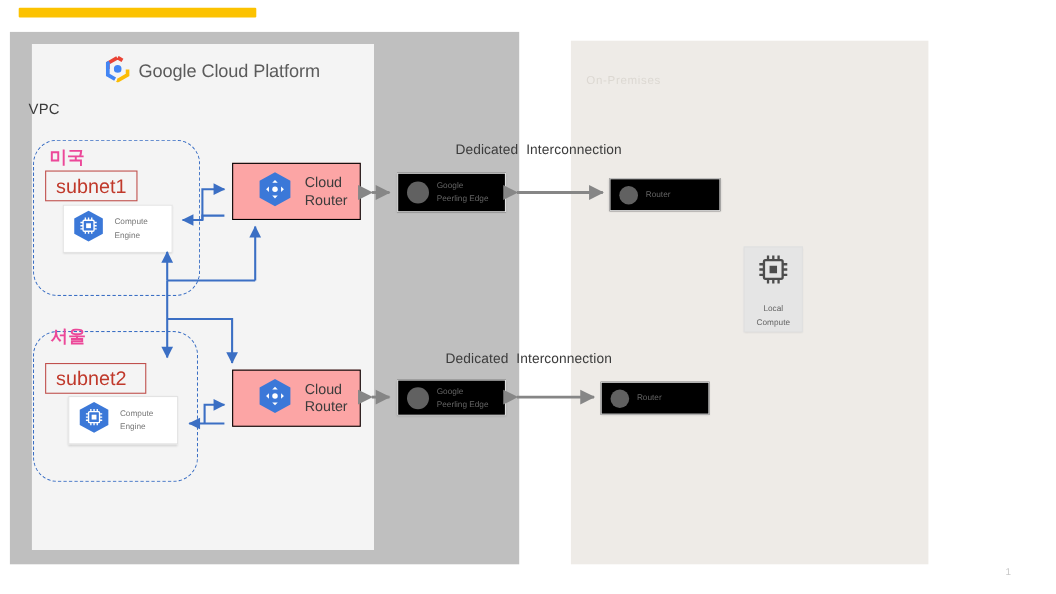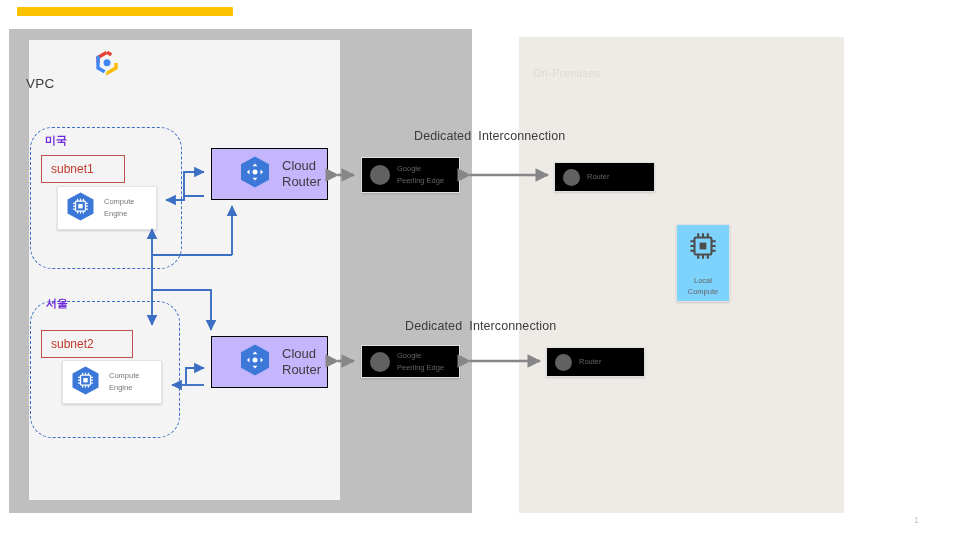--- a/index.html
+++ b/index.html
@@ -42,21 +42,21 @@
     position: absolute;
     left: 519px; top: 37px;
     width: 325px; height: 476px;
     background: #eeebe7;
   }
 
   
   .lbl { position: absolute; white-space: pre; }
 
   #vpc-label {
-    left: 26px; top: 76px;
+    left: 26px; top: 92px;
     font-size: 13.5px; color: #3c3c3c;
     letter-spacing: .2px;
   }
   #onprem-label {
     left: 533px; top: 67px;
     font-size: 10.5px; color: #dcd8d2;
     letter-spacing: .6px;
   }
   #interconnect-1 {
     left: 414px; top: 129px;
@@ -89,34 +89,34 @@
     position: absolute;
     border: 1.4px dashed #3b6fc4;
     border-radius: 22px;
     background: transparent;
   }
   #region-us    { left: 30px; top: 127px;  width: 152px; height: 142px; }
   #region-seoul { left: 30px; top: 301px;  width: 150px; height: 137px; }
 
   .region-title {
     position: absolute;
-    font-size: 11px; font-weight: bold;
-    color: #6d28d9; white-space: pre;
+    font-size: 16px; font-weight: bold;
+    color: #ec4899; white-space: pre;
   }
   #region-us-title    { left: 45px; top: 133px; }
   #region-seoul-title { left: 46px; top: 296px; }
 
   
   .subnet-box {
     position: absolute;
     border: 1.3px solid #c0504d;
     background: #f4f4f4;
     display: flex; align-items: center;
     padding-left: 9px;
-    font-size: 12px; color: #c0392b;
+    font-size: 18px; color: #c0392b;
   }
   #subnet1 { left: 41px; top: 155px; width: 84px; height: 28px; }
   #subnet2 { left: 41px; top: 330px; width: 92px; height: 28px; }
 
   
   .ce-card {
     position: absolute;
     background: #ffffff;
     border: 1px solid #e3e3e3;
     box-shadow: 0 1px 2px rgba(0,0,0,.16);
@@ -127,24 +127,25 @@
   #ce-seoul { left: 62px; top: 360px; width: 100px; height: 44px; }
   .ce-text {
     margin-left: 7px;
     font-size: 7.5px; color: #777777;
     line-height: 1.55; white-space: pre-line;
   }
 
   
   .router-box {
     position: absolute;
-    background: #c4b5fd;
+    background: #fca5a5;
     border: 1.6px solid #000000;
     display: flex; align-items: center;
-    padding-left: 25px;
+    padding-left: 9px;
+    justify-content: center;
   }
   #cloud-router-1 { left: 211px; top: 148px; width: 117px; height: 52px; }
   #cloud-router-2 { left: 211px; top: 336px; width: 117px; height: 52px; }
   .router-text {
     margin-left: 9px;
     font-size: 13px; color: #3c3c3c;
     line-height: 1.22; white-space: pre-line;
   }
 
   
@@ -169,21 +170,21 @@
   .node-text {
     margin-left: 7px;
     font-size: 7.5px; color: #646464;
     line-height: 1.55; white-space: pre-line;
   }
 
   
   #local-compute {
     position: absolute;
     left: 676px; top: 224px; width: 54px; height: 78px;
-    background: #7dd3fc;
+    background: #e5e5e5;
     border: 1px solid #e0e0e0;
     box-shadow: 0 1px 2px rgba(0,0,0,.14);
     display: flex; flex-direction: column;
     align-items: center; justify-content: center;
     gap: 8px;
   }
   #local-compute-text {
     font-size: 7.5px; color: #646464;
     line-height: 1.5; text-align: center; white-space: pre-line;
   }
@@ -209,20 +210,21 @@
   <div id="gcp-header">
     <span>
       <svg width="22" height="24" viewBox="0 0 22 24">
         <path d="M11 1.3 L20 6.5 L20 17 L11 22.2 L2 17 L2 6.5 Z" fill="none" stroke="#ea4335" stroke-width="3.4" stroke-dasharray="15 42" stroke-dashoffset="10"></path>
         <path d="M11 1.3 L20 6.5 L20 17 L11 22.2 L2 17 L2 6.5 Z" fill="none" stroke="#fbbc05" stroke-width="3.4" stroke-dasharray="16 42" stroke-dashoffset="-16"></path>
         <path d="M11 1.3 L20 6.5 L20 17 L11 22.2 L2 17 L2 6.5 Z" fill="none" stroke="#4285f4" stroke-width="3.4" stroke-dasharray="20 42" stroke-dashoffset="-34"></path>
         <circle cx="11" cy="11.7" r="3.9" fill="#ffffff"></circle>
         <circle cx="11" cy="11.7" r="3.5" fill="#4285f4"></circle>
       </svg>
     </span>
+    <span id="gcp-wordmark">Google Cloud Platform</span>
   </div>
 
   <div class="lbl" id="vpc-label">VPC</div>
   <div class="lbl" id="onprem-label">On-Premises</div>
 
   <div class="region" id="region-us"></div>
   <div class="region-title" id="region-us-title">미국</div>
 
   <div class="region" id="region-seoul"></div>
   <div class="region-title" id="region-seoul-title">서울</div>

